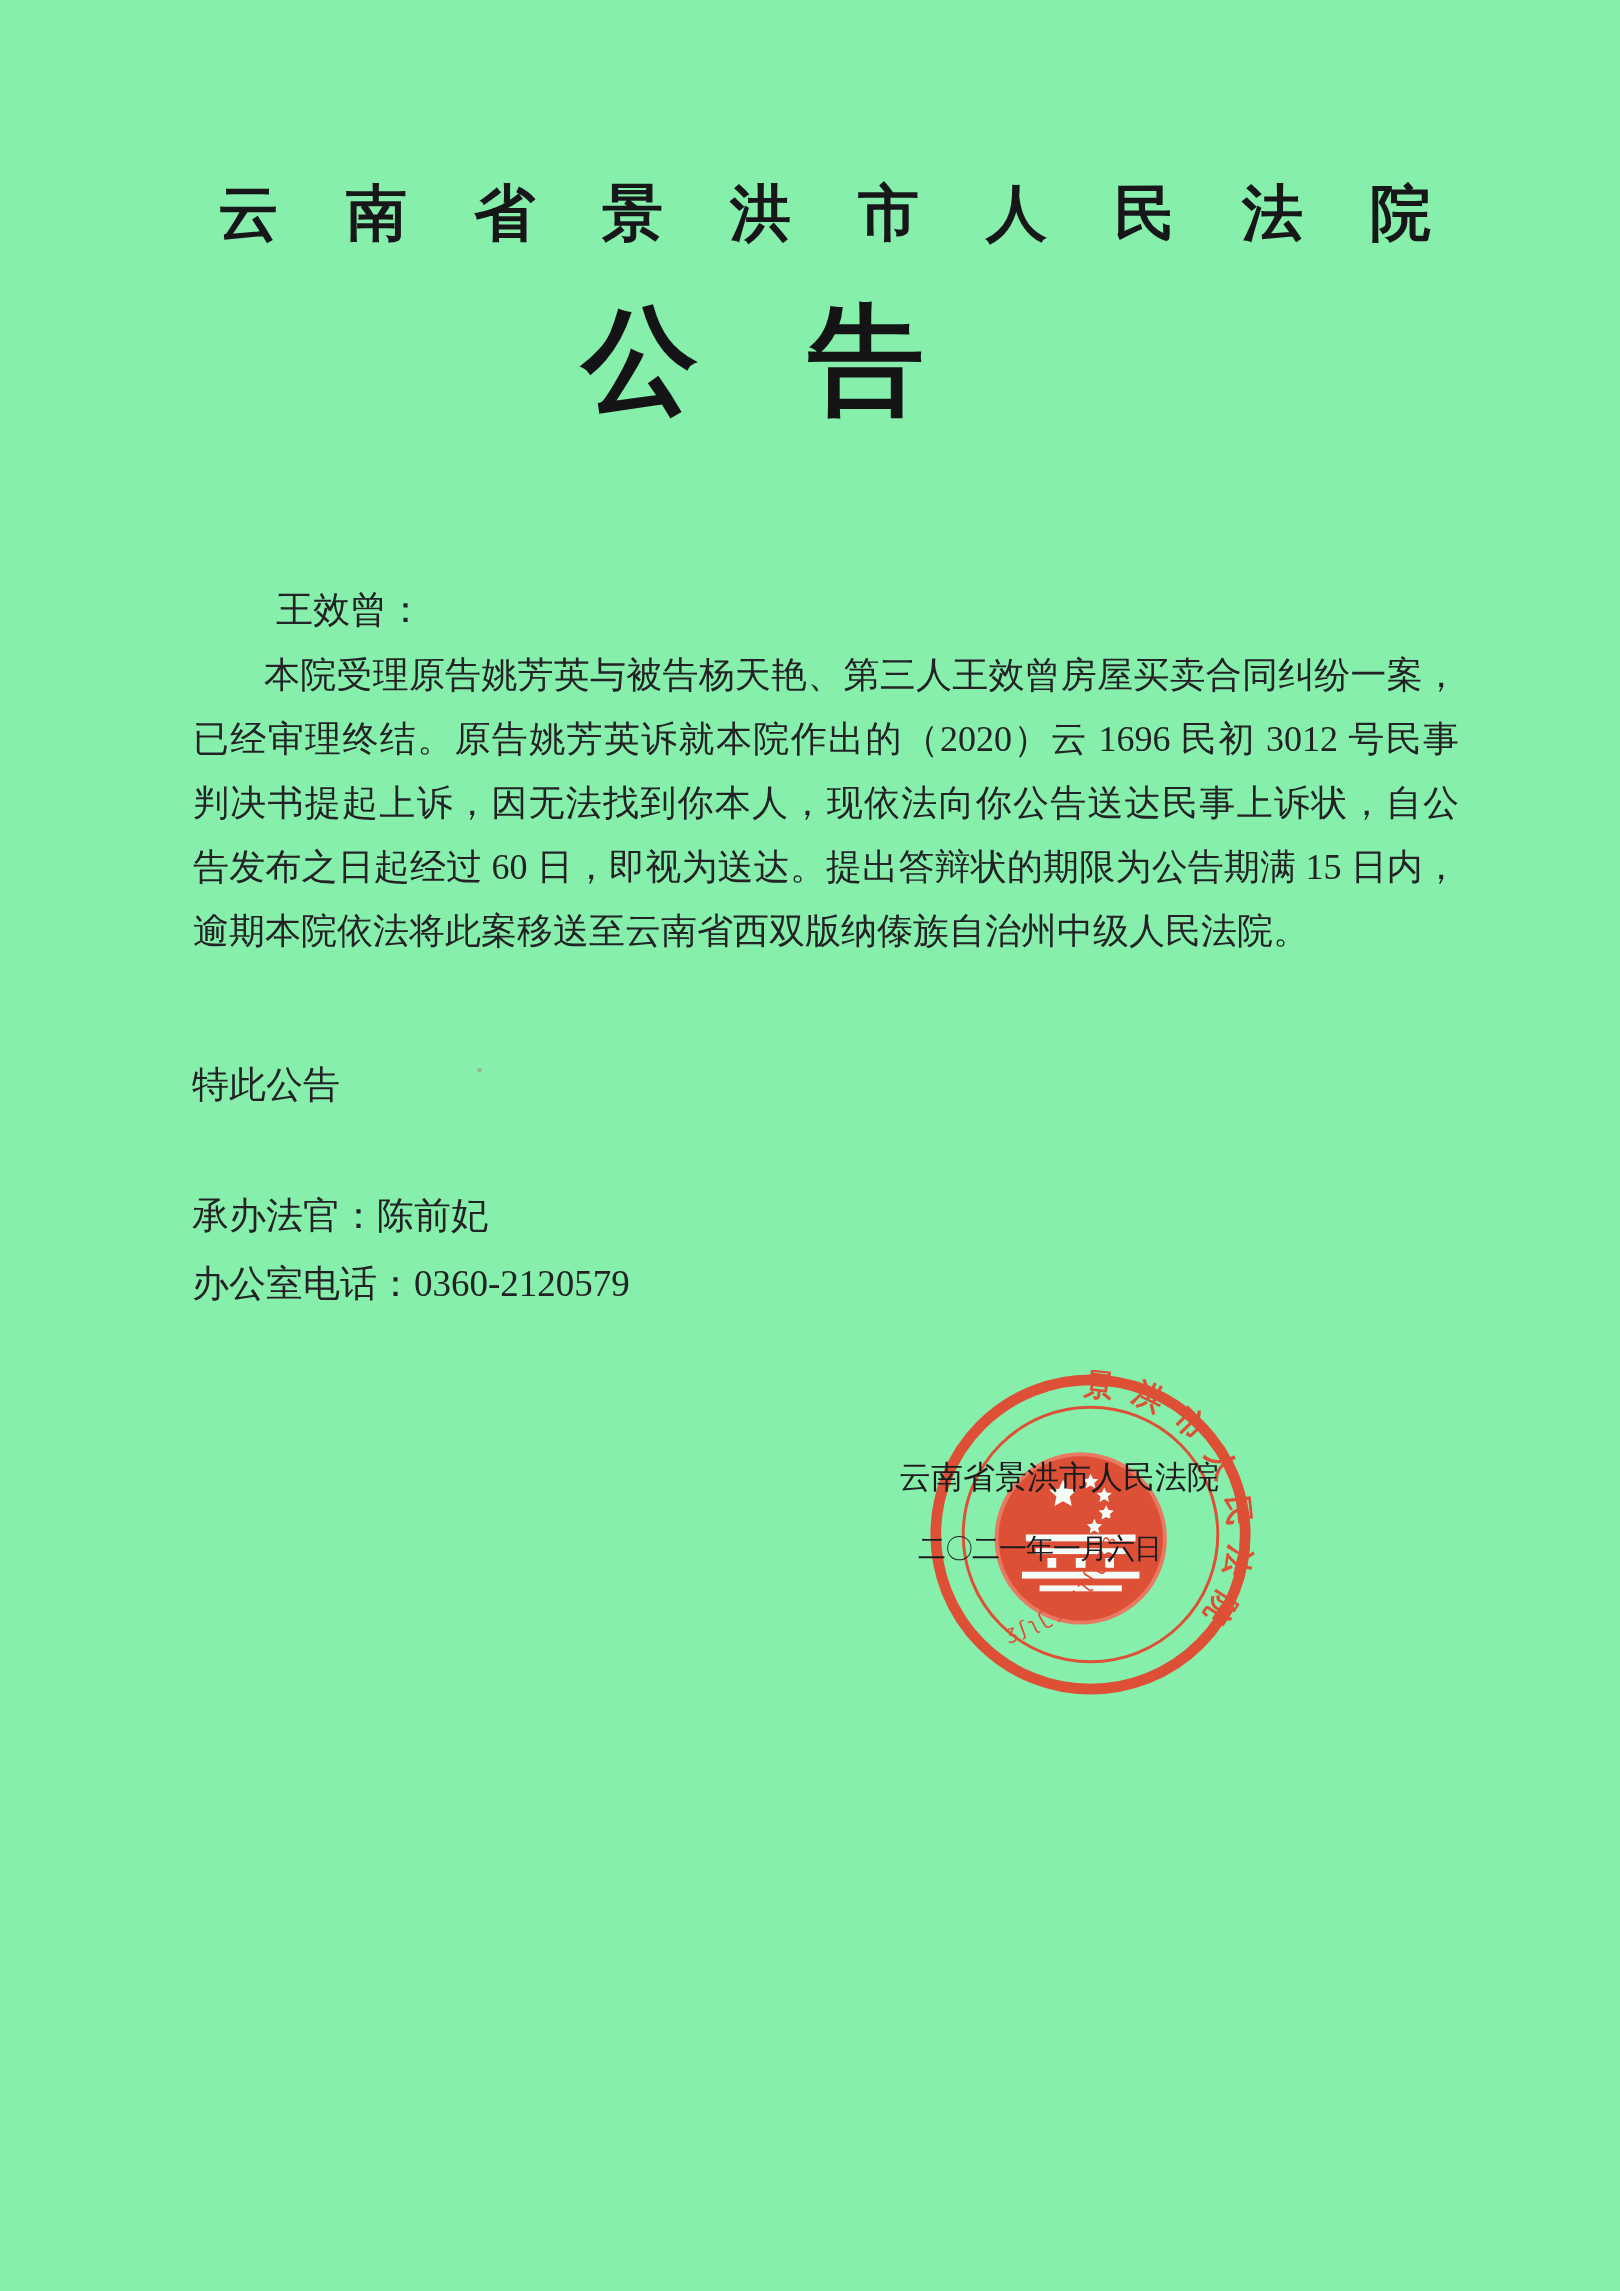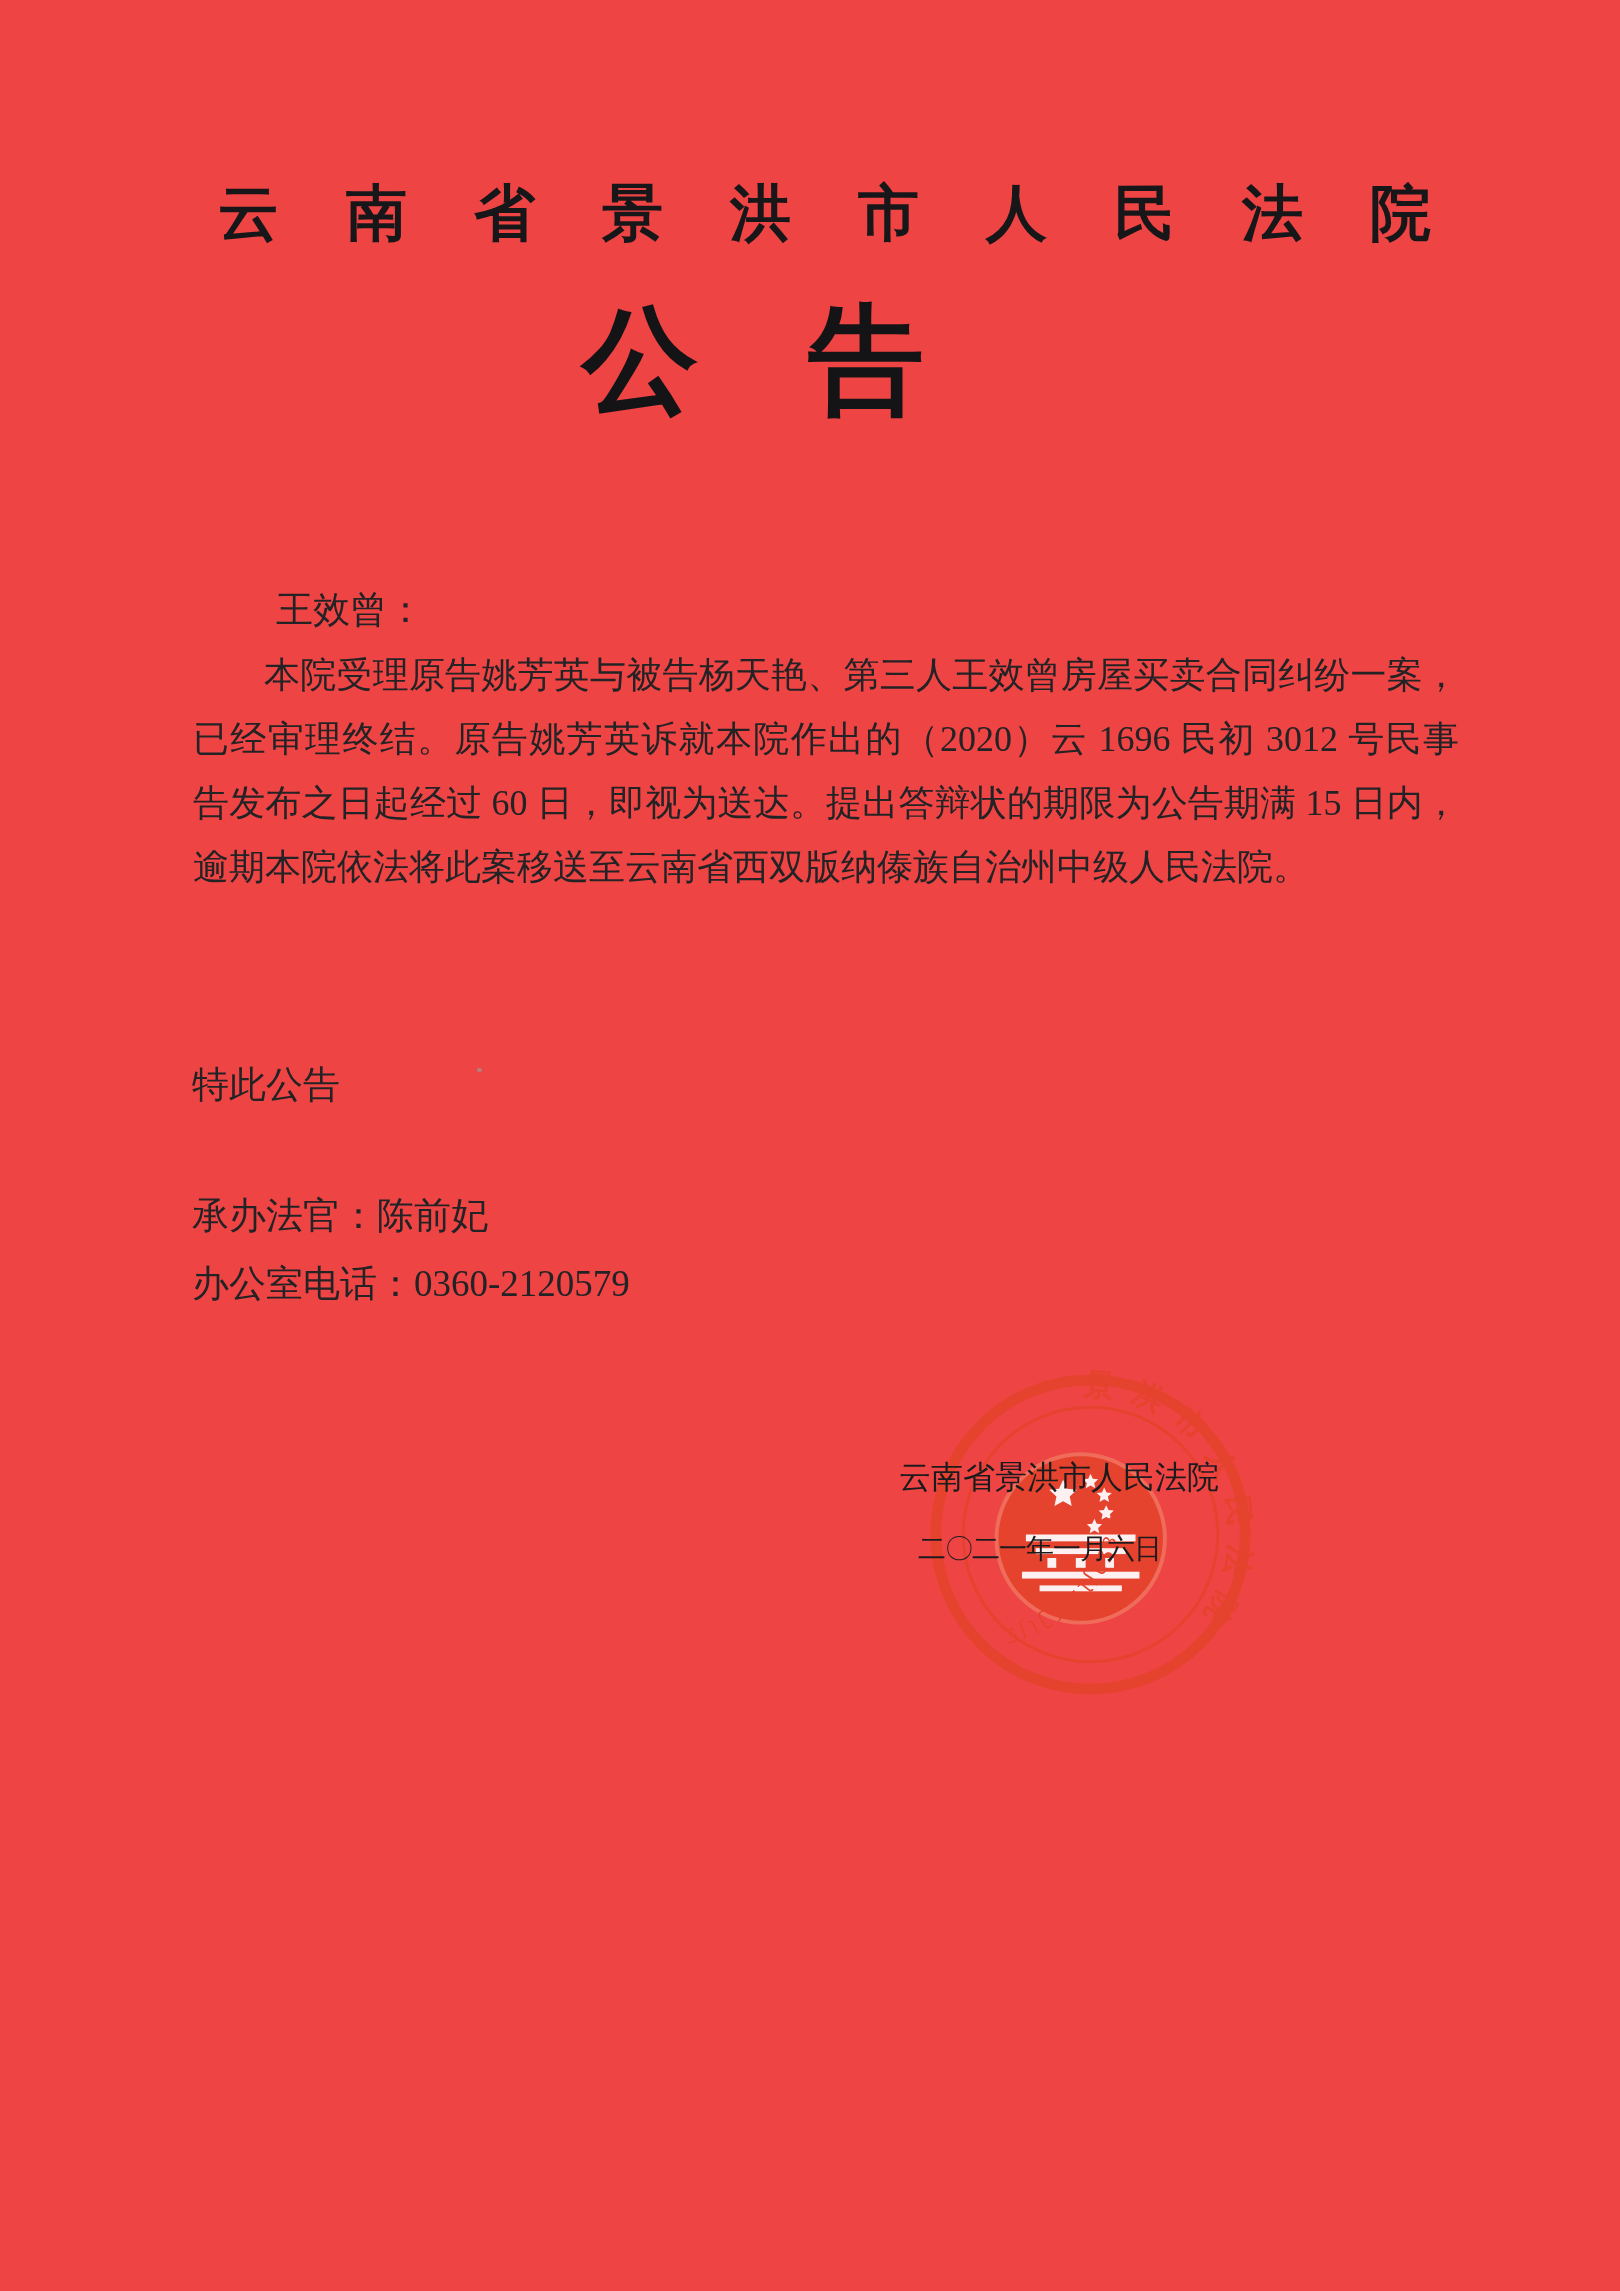--- a/index.html
+++ b/index.html
@@ -1,20 +1,20 @@
 <!DOCTYPE html>
 <html><head>
 <meta charset="utf-8">
 <style>
   html,body{margin:0;padding:0;background:#e9e9e9;}
   .page{
     position:relative;
     width:1620px;height:2292px;
     margin:0 auto;
-    background:#ef4444;
+    background:#86efac;
     font-family:"Liberation Serif","DejaVu Serif",serif;
     color:#1c1c1c;
     overflow:hidden;
   }
   .court-header{
     position:absolute;left:218px;top:182px;
     font-size:61px;line-height:63px;font-weight:bold;
     letter-spacing:67px;white-space:nowrap;color:#17171a;
   }
   .doc-title{
@@ -75,20 +75,21 @@
 
   <div class="court-header">云南省景洪市人民法院</div>
 
   <div class="doc-title">公告</div>
 
   <div class="salutation">王效曾：</div>
 
   <div class="paragraph">
     <div class="pline pline-first">本院受理原告姚芳英与被告杨天艳、第三人王效曾房屋买卖合同纠纷一案，</div>
     <div class="pline">已经审理终结。原告姚芳英诉就本院作出的（2020）云 1696 民初 3012 号民事</div>
+    <div class="pline">判决书提起上诉，因无法找到你本人，现依法向你公告送达民事上诉状，自公</div>
     <div class="pline">告发布之日起经过 60 日，即视为送达。提出答辩状的期限为公告期满 15 日内，</div>
     <div class="pline pline-last">逾期本院依法将此案移送至云南省西双版纳傣族自治州中级人民法院。</div>
   </div>
 
   <div class="closing">特此公告</div>
 
   <div class="judge-line"><span>承办法官：</span><span>陈前妃</span></div>
 
   <div class="phone-line"><span>办公室电话：</span><span>0360-2120579</span></div>
 

